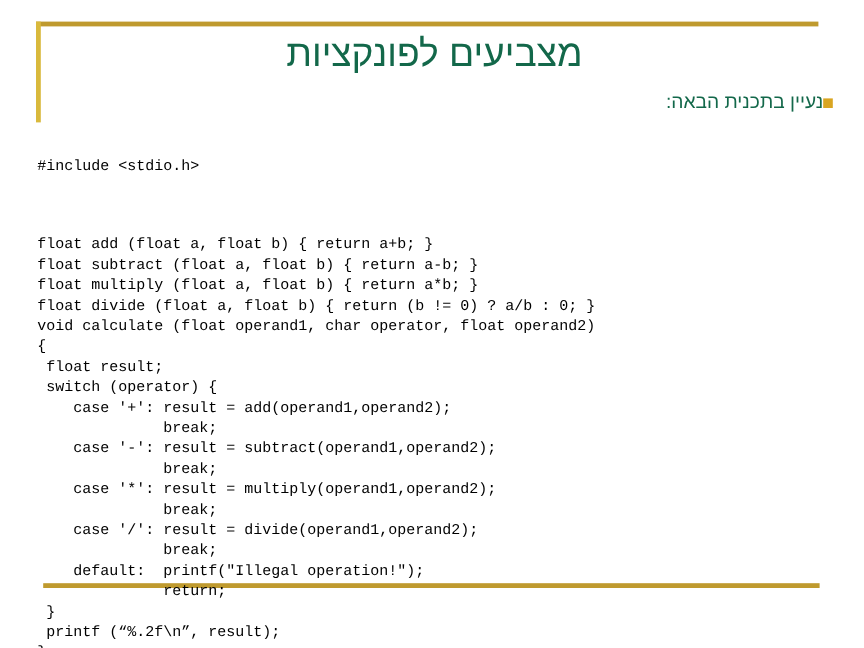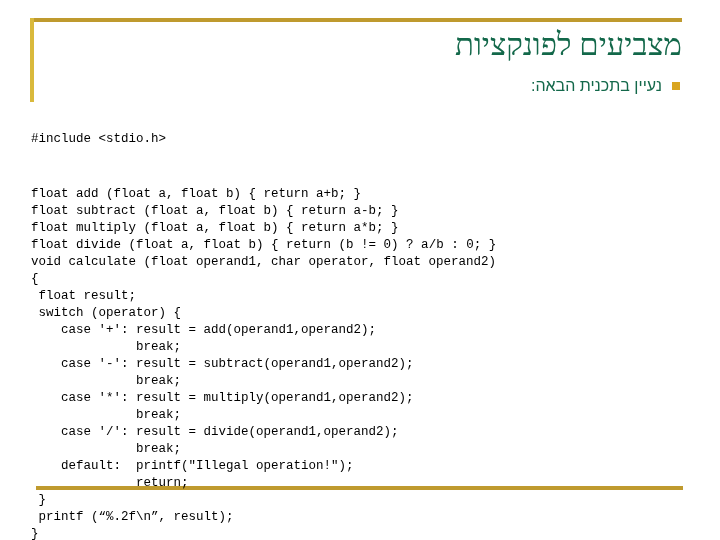--- a/index.html
+++ b/index.html
@@ -49,38 +49,37 @@
     height: 4px;
     background: #bf9a2e;
   }
 
   
   .title {
     position: absolute;
     right: 38px;
     top: 26px;
     width: 640px;
-    text-align: right;
+    text-align: center;
     direction: rtl;
     color: #13684a;
     font-size: 31px;
     line-height: 38px;
-    font-family: Liberation Serif, serif;
+    font-family: Liberation Sans, sans-serif;
     white-space: nowrap;
   }
 
   
   .bullet-row {
     position: absolute;
-    right: 40px;
+    right: 26px;
     top: 76px;
     direction: rtl;
     display: flex;
     align-items: center;
-    gap: 10px;
     white-space: nowrap;
   }
   .bullet-marker {
     width: 8px;
     height: 8px;
     background: #d9a521;
     flex: 0 0 auto;
     display: inline-block;
   }
   .bullet-text {
@@ -99,21 +98,21 @@
     direction: ltr;
     text-align: left;
     color: #000000;
     font-family: "Liberation Mono", "DejaVu Sans Mono", monospace;
     font-size: 12.5px;
     line-height: 17px;
     white-space: pre;
   }
   .code-block .include-line {
     display: block;
-    margin-bottom: 4px;
+    margin-bottom: 14px;
   }
   .code-line {
     display: block;
     white-space: pre;
   }
   .kw {
     font-weight: normal;
   }
 </style>
 </head>

